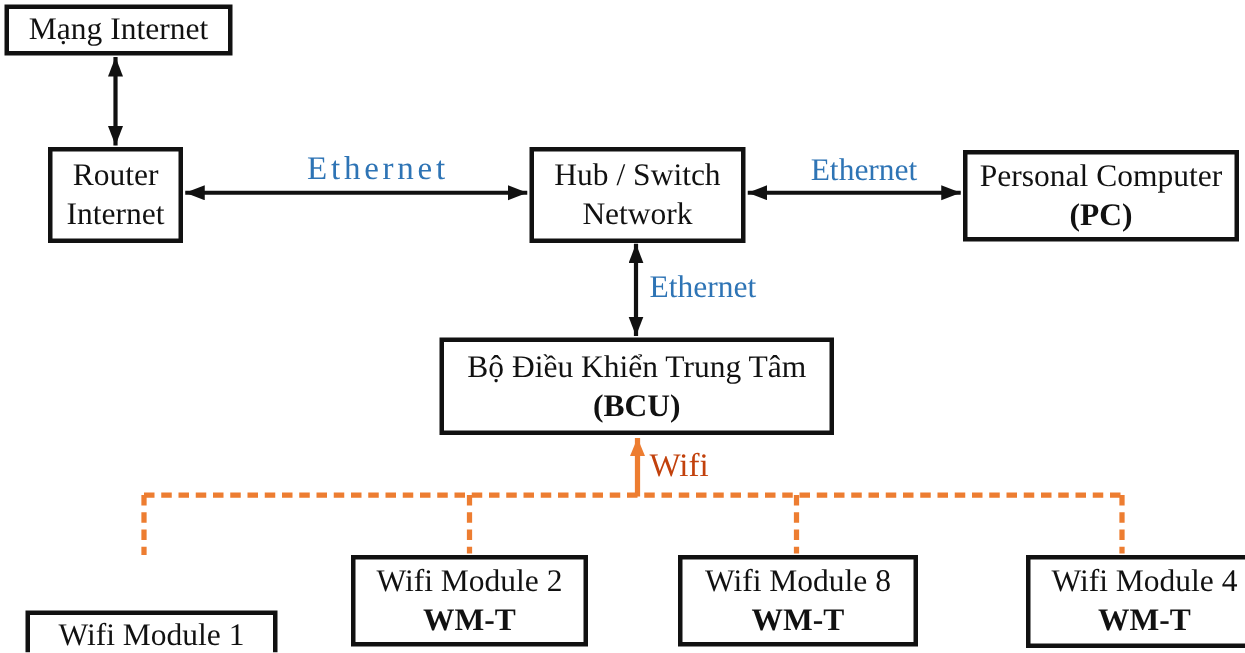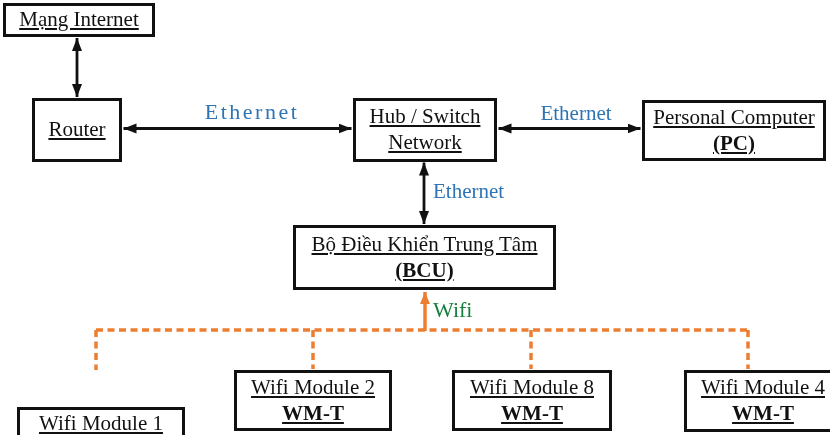--- a/index.html
+++ b/index.html
@@ -18,21 +18,20 @@
     border:3px solid #111111;
     background:#ffffff;
     display:flex;
     flex-direction:column;
     align-items:center;
     justify-content:center;
     text-align:center;
     font-size:21px;
     line-height:1.23;
     z-index:2;
-    text-decoration:underline;
   }
   .box .bold{font-weight:bold;}
   .edge-label{
     position:absolute;
     font-size:21px;
     white-space:nowrap;
     z-index:3;
   }
   .spread{letter-spacing:2.5px;font-size:22px;}
   
@@ -81,20 +80,21 @@
     <line x1="531" y1="330" x2="531" y2="369" stroke-width="3.5" stroke-dasharray="7 4.5" stroke="#ED7D31"></line>
     <line x1="748" y1="330" x2="748" y2="369" stroke-width="3.5" stroke-dasharray="7 4.5" stroke="#ED7D31"></line>
   </svg>
 
   <div class="box n-internet">
     <span>Mạng Internet</span>
   </div>
 
   <div class="box n-router">
     <span>Router</span>
+    <span>Internet</span>
   </div>
 
   <div class="box n-hub">
     <span>Hub / Switch</span>
     <span>Network</span>
   </div>
 
   <div class="box n-pc">
     <span>Personal Computer</span>
     <span class="bold">(PC)</span>
@@ -121,15 +121,15 @@
   </div>
 
   <div class="box n-wm4">
     <span>Wifi Module 4</span>
     <span class="bold">WM-T</span>
   </div>
 
   <div class="edge-label l-eth1 spread" style="color: rgb(46, 116, 181);">Ethernet</div>
   <div class="edge-label l-eth2" style="color: rgb(46, 116, 181);">Ethernet</div>
   <div class="edge-label l-eth3" style="color: rgb(46, 116, 181);">Ethernet</div>
-  <div class="edge-label l-wifi" style="color: #15803d;">Wifi</div>
+  <div class="edge-label l-wifi" style="color: #c2410c;">Wifi</div>
 
 </div>
 
 </body></html>

